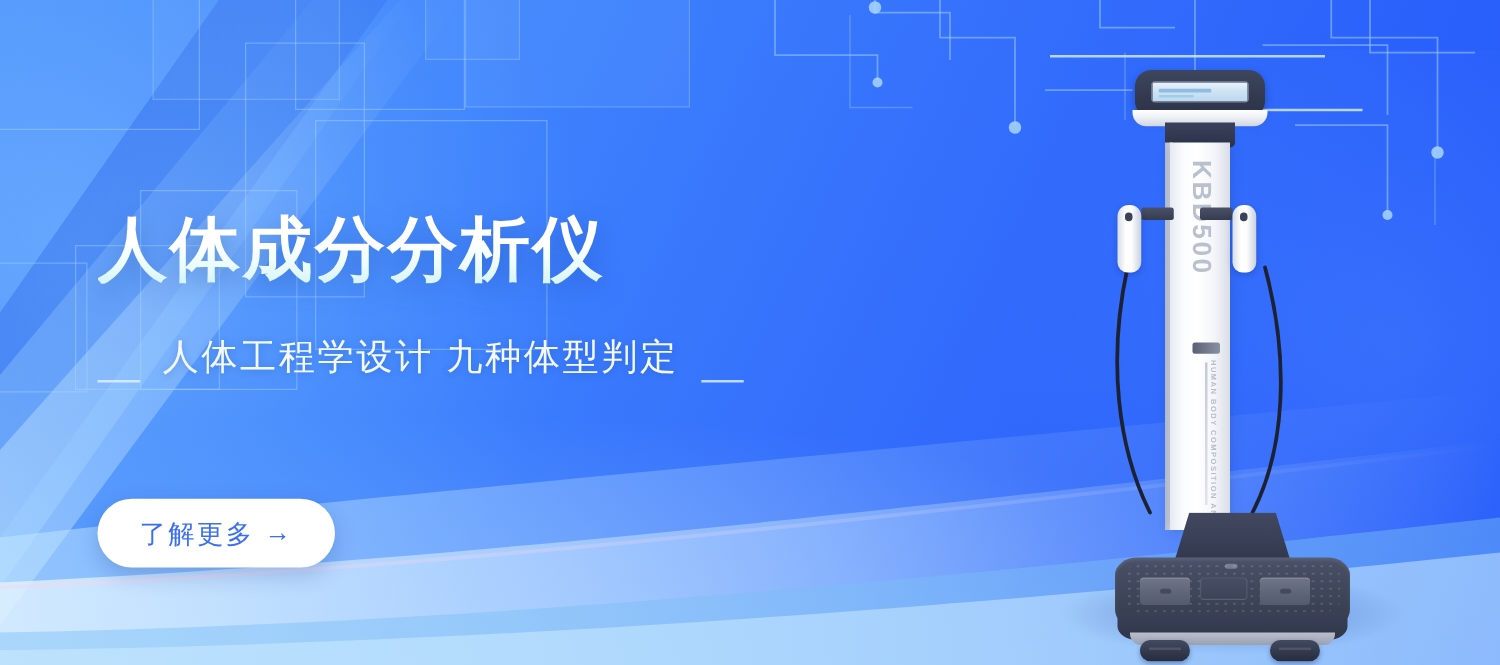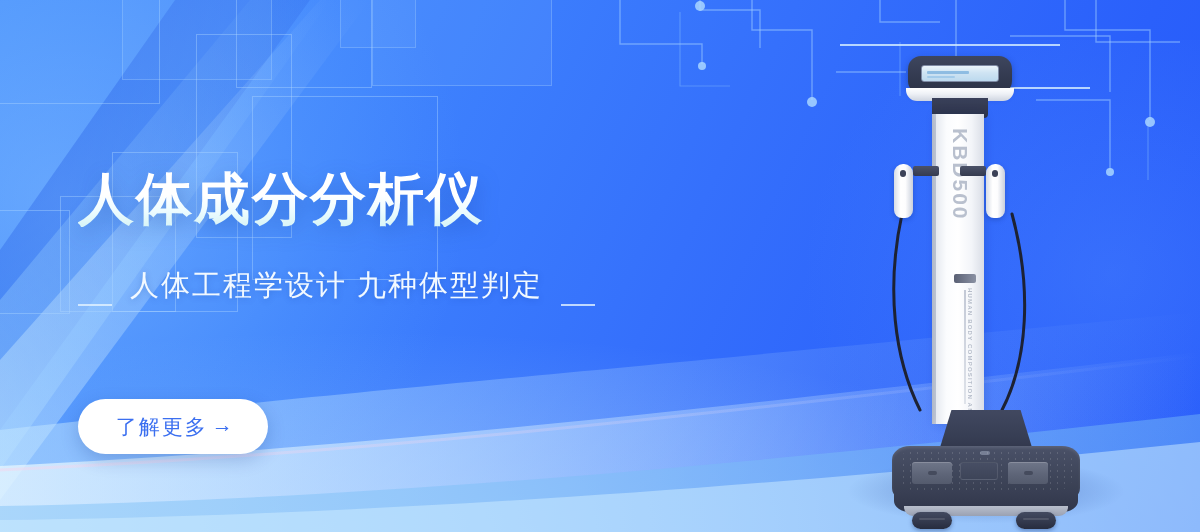--- a/index.html
+++ b/index.html
@@ -71,21 +71,21 @@
     font-size:29px;font-weight:400;letter-spacing:2px;color:#f2f9ff;
     text-shadow:0 1px 6px rgba(10,50,140,.25);
   }
 
   .cta{
     position:absolute;left:78px;top:399px;
     width:190px;height:55px;
     border:none;border-radius:28px;
     background:#ffffff;
     color:#3b6ff0;
-    font-family:Liberation Mono, monospace;
+    font-family:Liberation Sans, sans-serif;
     font-size:21px;letter-spacing:2px;
     display:flex;align-items:center;justify-content:center;gap:4px;
     cursor:pointer;
     box-shadow:0 6px 18px rgba(12,45,130,.22);
   }
   .cta .arw{font-size:21px;margin-left:4px;}
 
   
   .device{position:absolute;left:836px;top:38px;width:300px;height:494px;}
 

